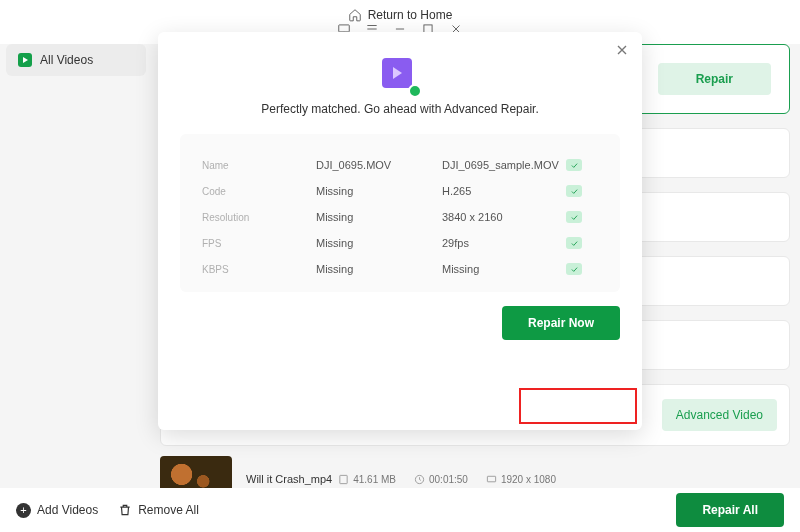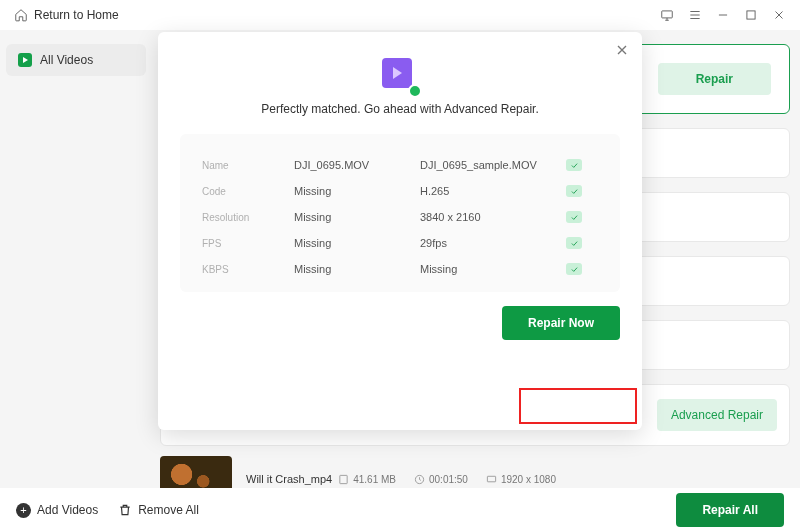--- a/index.html
+++ b/index.html
@@ -10,20 +10,21 @@
       position: relative;
       overflow: hidden;
       font-size: 12px;
       color: #333;
     }
     
     .topbar {
       display: flex; align-items: center; justify-content: space-between;
       padding: 8px 14px;
       background: #fff;
+      flex-direction: column;
     }
     .return-home {
       display: flex; align-items: center; gap: 6px;
       font-size: 12px; color: #333;
       cursor: pointer;
     }
     .top-icons { display: flex; align-items: center; gap: 14px; }
     .top-icon { width: 14px; height: 14px; display: flex; align-items: center; justify-content: center; }
     .top-icon svg { width: 14px; height: 14px; stroke: #555; fill: none; stroke-width: 1.5; }
     
@@ -131,21 +132,21 @@
       background: #1fb85b; border-radius: 50%; border: 2px solid #fff;
     }
     .modal-msg { text-align: center; font-size: 12px; color: #333; font-weight: 500; margin-bottom: 18px; }
 
     .table-wrap {
       background: #fafafa; border-radius: 6px; padding: 18px 22px 10px;
     }
     .trow { display: grid; grid-template-columns: 86px 120px 140px 40px; column-gap: 6px; align-items: center; padding: 7px 0; font-size: 11px; }
     .thead { color: #4a4a4a; font-weight: 600; font-size: 11px; padding-bottom: 14px; }
     .tlabel { color: #b0b0b0; font-size: 10px; }
-    .tcell { color: #555; font-size: 11px; }
+    .tcell { color: #555; font-size: 11px; margin-left: 22px; }
     .check-pill {
       width: 16px; height: 12px; background: #c9f0d8; border-radius: 3px;
       display:flex; align-items:center; justify-content:center;
     }
     .check-pill svg { width: 9px; height: 9px; stroke: #1fa052; stroke-width: 2.5; fill: none; }
 
     .repair-now {
       background: #0e9a44; color: #fff; border: none; border-radius: 4px;
       padding: 10px 26px; font-size: 12px; font-weight: 600; cursor: pointer;
       margin-top: 14px;
@@ -209,21 +210,21 @@
 
 <div class="right-col">
   <div class="repair-card">
     <button class="repair-btn">Repair</button>
   </div>
   <div class="ghost-card"></div>
   <div class="ghost-card"></div>
   <div class="ghost-card"></div>
   <div class="ghost-card"></div>
   <div class="adv-card">
-    <button class="adv-btn">Advanced Repair</button>
+    <button class="adv-btn">Advanced Video</button>
   </div>
   <div class="video-row">
     <div class="thumb"></div>
     <div class="meta">
       <span class="meta-title">Will it Crash_mp4</span>
       <div class="meta-stats">
         <span>
           <svg class="sicon" viewBox="0 0 24 24" fill="none" stroke="#999" stroke-width="2">
               <rect x="4" y="3" width="16" height="18" rx="1"></rect>
             </svg>

